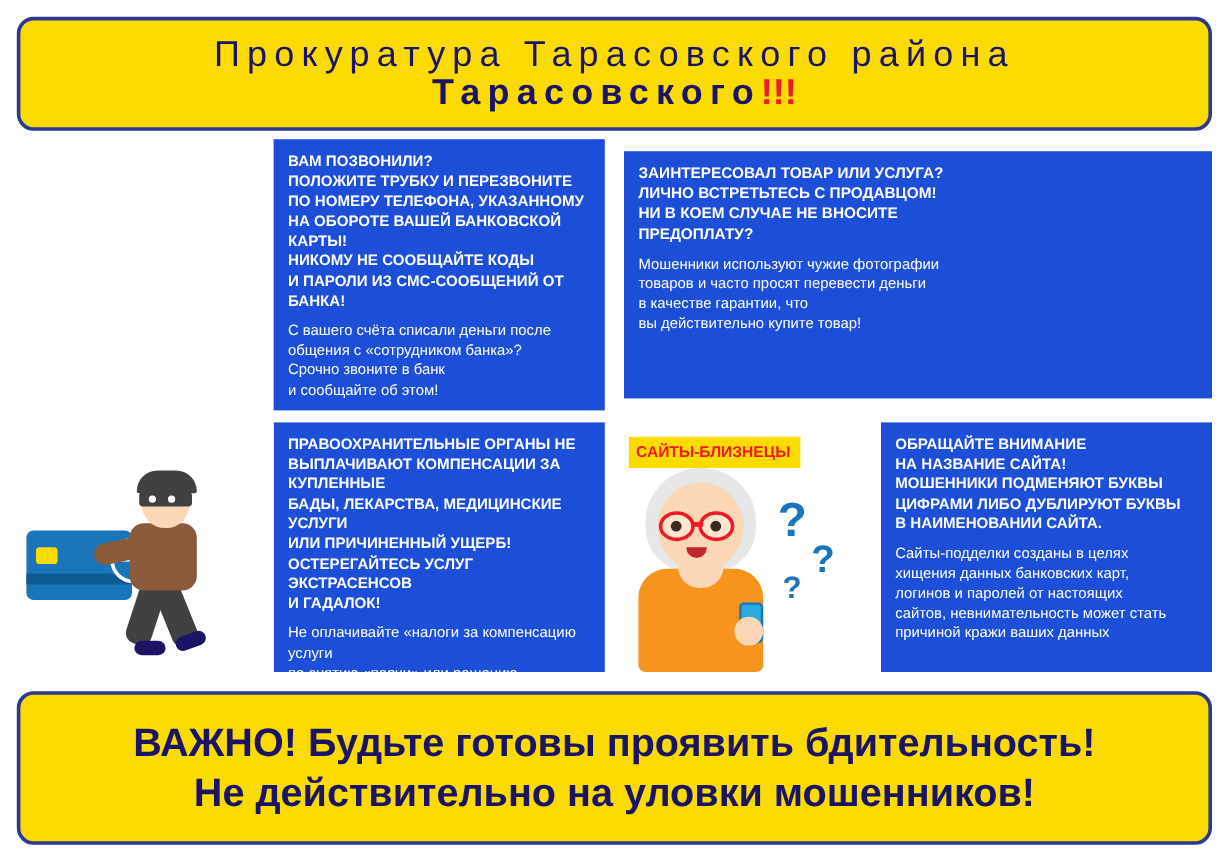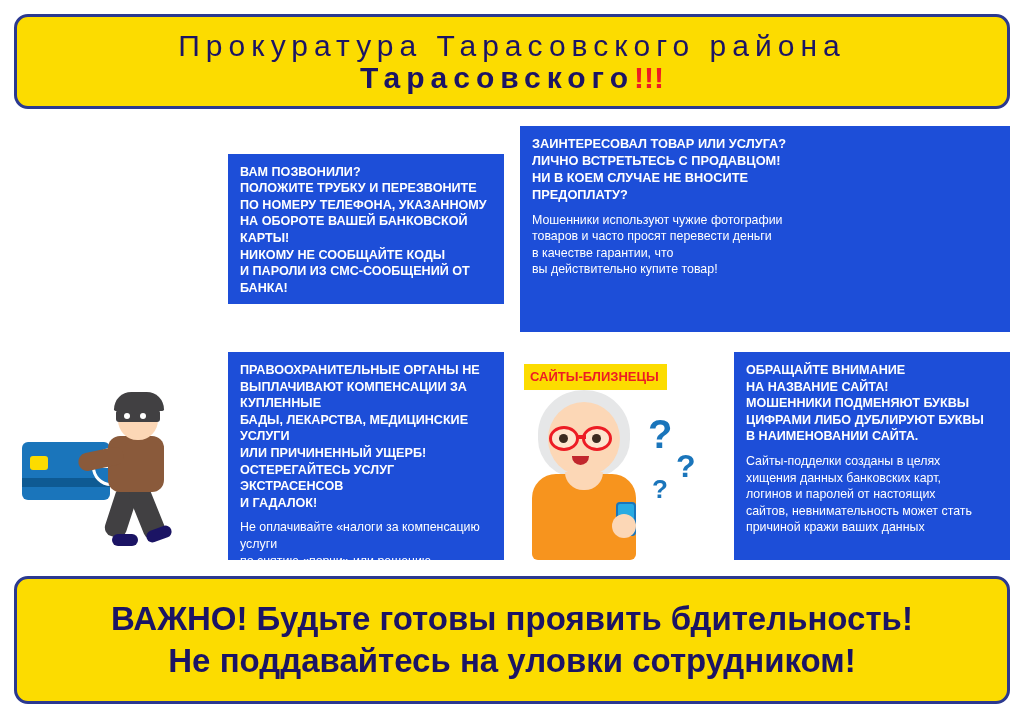--- a/index.html
+++ b/index.html
@@ -271,20 +271,24 @@
       <div class="ill g1-hand"></div>
       <div class="card-title">ЗВОНОК «ИЗ БАНКА»</div>
     </div>
     <div class="card-right">
       <p class="body-bold">ВАМ ПОЗВОНИЛИ?
 ПОЛОЖИТЕ ТРУБКУ И ПЕРЕЗВОНИТЕ
 ПО НОМЕРУ ТЕЛЕФОНА, УКАЗАННОМУ
 НА ОБОРОТЕ ВАШЕЙ БАНКОВСКОЙ КАРТЫ!
 НИКОМУ НЕ СООБЩАЙТЕ КОДЫ
 И ПАРОЛИ ИЗ СМС-СООБЩЕНИЙ ОТ БАНКА!</p>
+      <p class="body-normal">С вашего счёта списали деньги после
+общения с «сотрудником банка»?
+Срочно звоните в банк
+и сообщайте об этом!</p>
     </div>
   </div>
 
   <div class="card c2">
     <div class="card-right">
       <p class="body-bold">ЗАИНТЕРЕСОВАЛ ТОВАР ИЛИ УСЛУГА?
 ЛИЧНО ВСТРЕТЬТЕСЬ С ПРОДАВЦОМ!
 НИ В КОЕМ СЛУЧАЕ НЕ ВНОСИТЕ
 ПРЕДОПЛАТУ?</p>
       <p class="body-normal">Мошенники используют чужие фотографии
@@ -358,14 +362,14 @@
 логинов и паролей от настоящих
 сайтов, невнимательность может стать
 причиной кражи ваших данных</p>
     </div>
   </div>
 
 </div>
 
 <div class="bottom-banner">
   <div class="bottom-line">ВАЖНО! Будьте готовы проявить бдительность!</div>
-  <div class="bottom-line">Не поддавайтесь на уловки сотрудником!</div>
+  <div class="bottom-line">Не действительно на уловки мошенников!</div>
 </div>
 
 </body></html>

